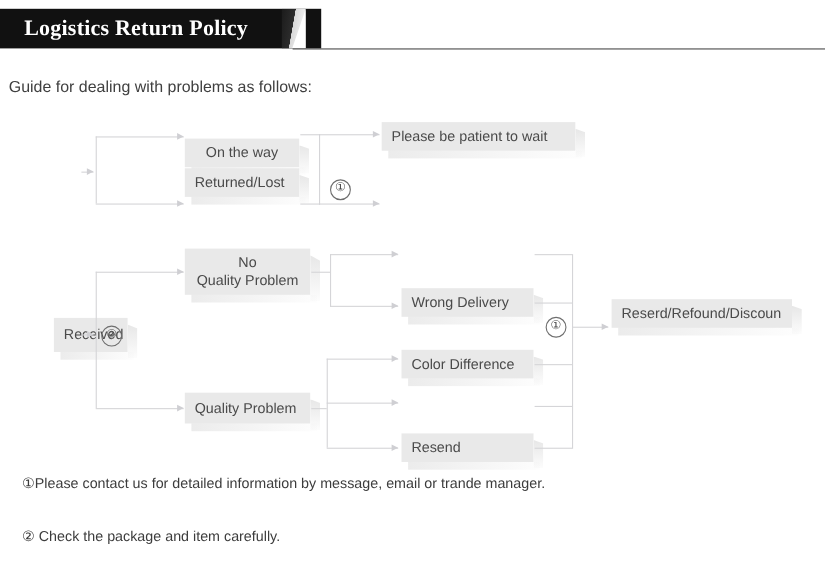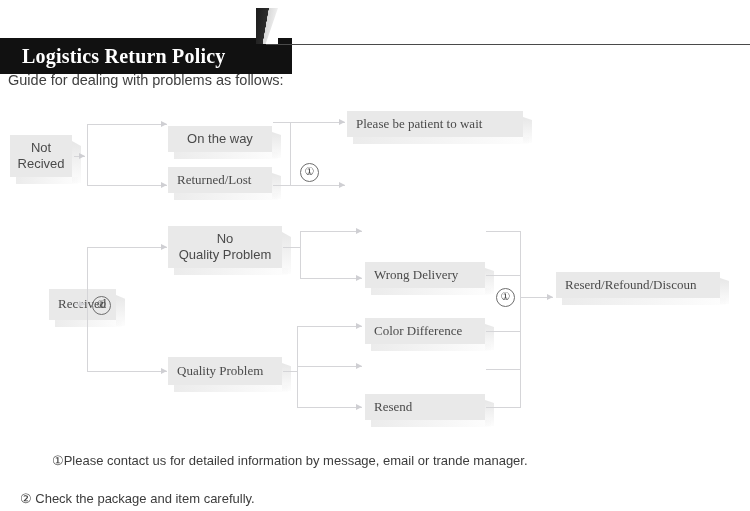--- a/index.html
+++ b/index.html
@@ -21,21 +21,20 @@
   }
 
   
   #banner {
     position: absolute;
     left: 0;
     top: 8px;
     width: 292px;
     height: 36px;
     background: #111111;
-    margin-top: 30px;
   }
   #banner-title {
     position: absolute;
     left: 22px;
     top: 50%;
     transform: translateY(-50%);
     font-family: "Liberation Serif", serif;
     font-size: 20px;
     font-weight: bold;
     color: #ffffff;
@@ -86,21 +85,21 @@
     color: #4a4a4a;
     font-size: 13px;
     line-height: 1.25;
     display: flex;
     align-items: center;
     box-sizing: border-box;
     white-space: nowrap;
   }
   .fbox .lbl { display: block; width: 100%; }
   .fbox.center { justify-content: center; text-align: center; }
-  .fbox.left { justify-content: flex-start; text-align: left; padding-left: 9px; font-family: Liberation Serif, serif; }
+  .fbox.left { justify-content: flex-start; text-align: left; padding-left: 9px; }
   
   .fbox::after {
     content: "";
     position: absolute;
     left: 100%;
     top: 6px;
     width: 9px;
     height: 100%;
     background: linear-gradient(180deg, rgba(180,180,180,0.32), rgba(210,210,210,0.05));
     clip-path: polygon(0 0, 100% 12%, 100% 100%, 0 100%);
@@ -146,60 +145,54 @@
     background: transparent;
   }
 
   
   .note {
     position: absolute;
     font-size: 13px;
     color: #3c3c3c;
     white-space: nowrap;
   }
-  #note-1 { left: 20px; top: 453px; margin-left: 32px; }
-  #note-2 { left: 20px; top: 491px; }
+  #note-1 { left: 20px; top: 432px; }
+  #note-2 { left: 20px; top: 480px; }
 </style>
 </head>
 <body>
 
 <div id="page">
 
   <div id="banner">
     <div id="banner-title">Logistics Return Policy</div>
   </div>
   <div id="banner-wedge"></div>
   <div id="banner-wedge-inner"></div>
   <div id="banner-rule"></div>
 
   <div id="guide-text">Guide for dealing with problems as follows:</div>
 
-  <div class="fbox center" style="left:10px; top:135px; width:62px; height:42px;">
-    <span class="lbl">
-      <span>Not</span><br>
-      <span>Recived</span>
-    </span>
-  </div>
 
   <div class="hline" style="left:74px; top:156px; width:11px;"></div>
   <div class="arrow" style="left:79px; top:152.5px;"></div>
 
   <div class="vline" style="left:87px; top:124px; height:61px;"></div>
 
   <div class="hline" style="left:87px; top:124px; width:80px;"></div>
   <div class="arrow" style="left:161px; top:120.5px;"></div>
 
   <div class="hline" style="left:87px; top:185px; width:80px;"></div>
   <div class="arrow" style="left:161px; top:181.5px;"></div>
 
   <div class="fbox center" style="left:168px; top:126px; width:104px; height:26px;">
     <span class="lbl">On the way</span>
   </div>
 
-  <div class="fbox left" style="left:168px; top:167px; width:104px; height:26px;">
+  <div class="fbox left" style="left:168px; top:153px; width:104px; height:26px;">
     <span class="lbl">Returned/Lost</span>
   </div>
 
   <div class="hline" style="left:273px; top:122px; width:18px;"></div>
   <div class="hline" style="left:273px; top:185px; width:18px;"></div>
   <div class="vline" style="left:290px; top:122px; height:64px;"></div>
 
   <div class="hline" style="left:290px; top:122px; width:55px;"></div>
   <div class="arrow" style="left:339px; top:118.5px;"></div>
 

